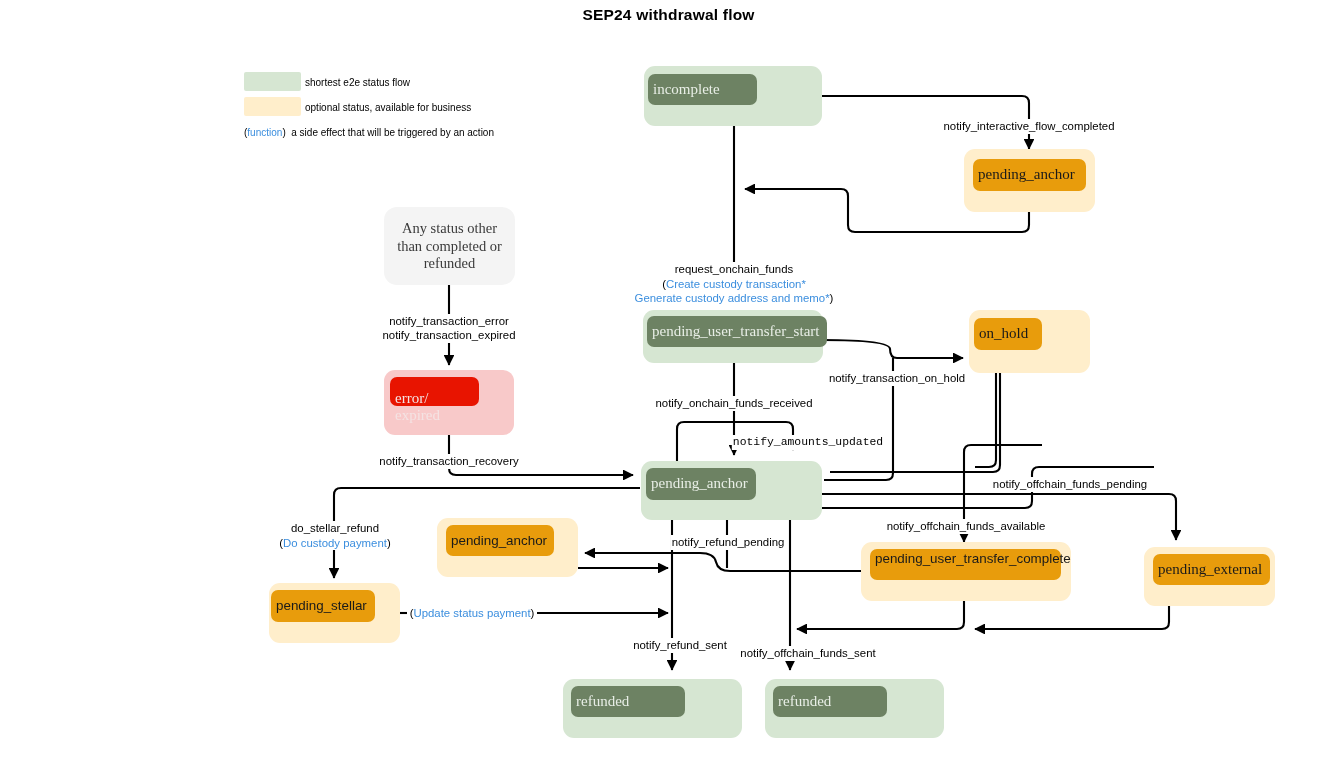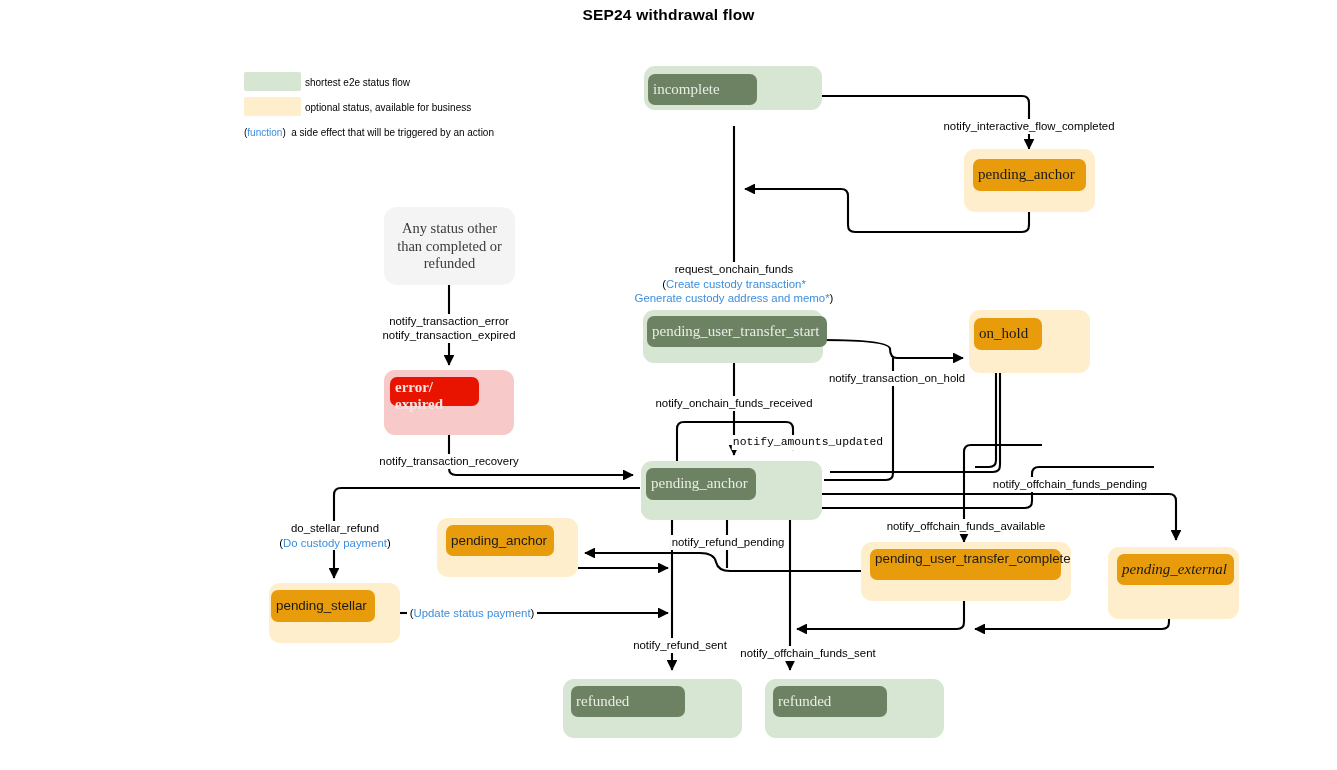--- a/index.html
+++ b/index.html
@@ -192,37 +192,37 @@
   <div class="legend-swatch" style="left:244px; top:72px; background:#d6e6d2;"></div>
   <div class="legend-text" style="left:305px; top:76px;">shortest e2e status flow</div>
 
   <div class="legend-swatch" style="left:244px; top:97px; background:#ffeecb;"></div>
   <div class="legend-text" style="left:305px; top:101px;">optional status, available for business</div>
 
   <div class="legend-text" style="left:244px; top:126px;">
     <span>(</span><span class="legend-fn">function</span><span>)</span>&nbsp;&nbsp;<span>a side effect that will be triggered by an action</span>
   </div>
 
-  <div class="node n-green" style="left:644px; top:66px; width:178px; height:44px;">
+  <div class="node n-green" style="left:644px; top:66px; width:178px; height:60px;">
     <div class="inner" style="left:4px; top:8px; width:109px; height:31px;"></div>
     <div class="lbl" style="left:4px; top:8px;">incomplete</div>
   </div>
 
   <div class="node n-orange" style="left:964px; top:149px; width:131px; height:63px;">
     <div class="inner" style="left:9px; top:10px; width:113px; height:32px;"></div>
     <div class="lbl" style="left:9px; top:10px;">pending_anchor</div>
   </div>
 
   <div class="node n-note" style="left:384px; top:207px; width:131px; height:78px;">
     <div class="note-text">Any status other than completed or refunded</div>
   </div>
 
   <div class="node n-error" style="left:384px; top:370px; width:130px; height:65px;">
     <div class="inner" style="left:6px; top:7px; width:89px; height:29px;"></div>
-    <div class="lbl" style="left:6px; top:7px; line-height:17px; padding-top:2px;font-weight:bold;">
+    <div class="lbl" style="left:6px; top:7px; line-height:17px; padding-top:13px;">
       <span>error/</span><br>
       <span>expired</span>
     </div>
   </div>
 
   <div class="node n-green" style="left:643px; top:310px; width:180px; height:53px;">
     <div class="inner" style="left:4px; top:6px; width:180px; height:31px;"></div>
     <div class="lbl" style="left:4px; top:6px;">pending_user_transfer_start</div>
   </div>
 
@@ -239,21 +239,21 @@
   <div class="node n-orange" style="left:437px; top:518px; width:141px; height:59px;">
     <div class="inner" style="left:9px; top:7px; width:108px; height:31px;"></div>
     <div class="lbl" style="left:9px; top:7px; font-family:'Liberation Sans',sans-serif; font-size:13.4px;">pending_anchor</div>
   </div>
 
   <div class="node n-orange" style="left:861px; top:542px; width:210px; height:59px;">
     <div class="inner" style="left:9px; top:7px; width:191px; height:31px;"></div>
     <div class="lbl" style="left:9px; top:1px; font-family:'Liberation Sans',sans-serif; font-size:13.4px;">pending_user_transfer_complete</div>
   </div>
 
-  <div class="node n-orange" style="left:1108px; top:547px; width:131px; height:72px;font-style:italic;">
+  <div class="node n-orange" style="left:1144px; top:547px; width:131px; height:59px;">
     <div class="inner" style="left:9px; top:7px; width:117px; height:31px;"></div>
     <div class="lbl" style="left:9px; top:7px;">pending_external</div>
   </div>
 
   <div class="node n-orange" style="left:269px; top:583px; width:131px; height:60px;">
     <div class="inner" style="left:2px; top:7px; width:104px; height:32px;"></div>
     <div class="lbl" style="left:2px; top:7px; font-family:'Liberation Sans',sans-serif; font-size:13.4px;">pending_stellar</div>
   </div>
 
   <div class="node n-green" style="left:563px; top:679px; width:179px; height:59px;">

